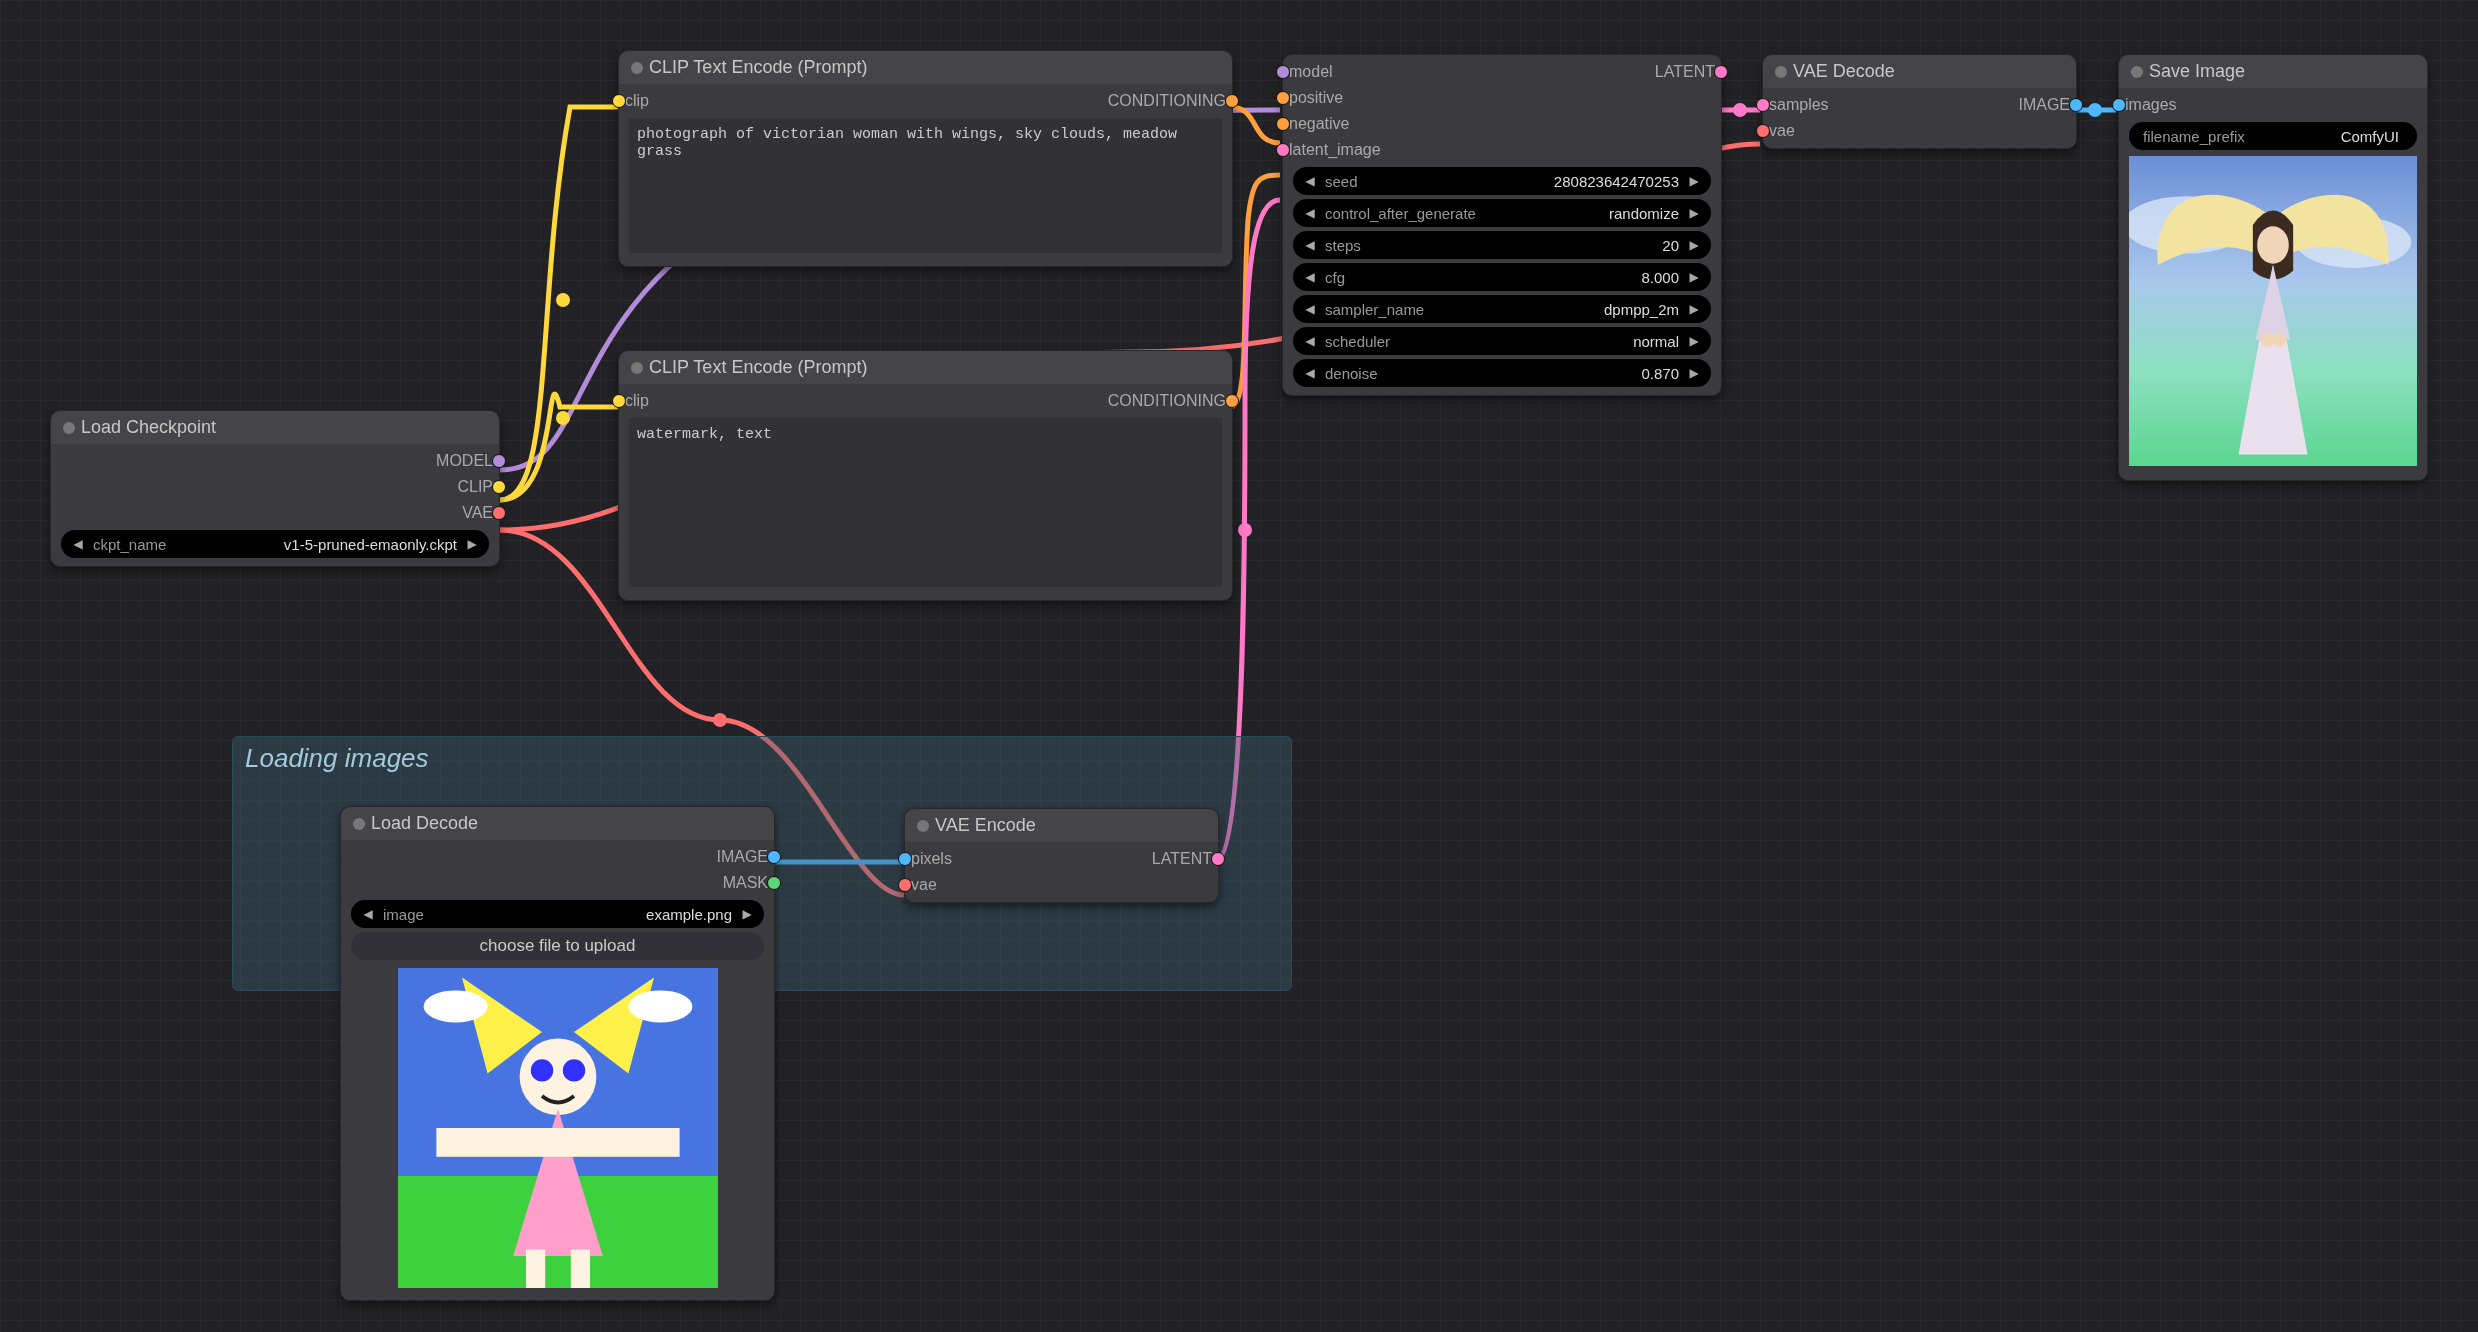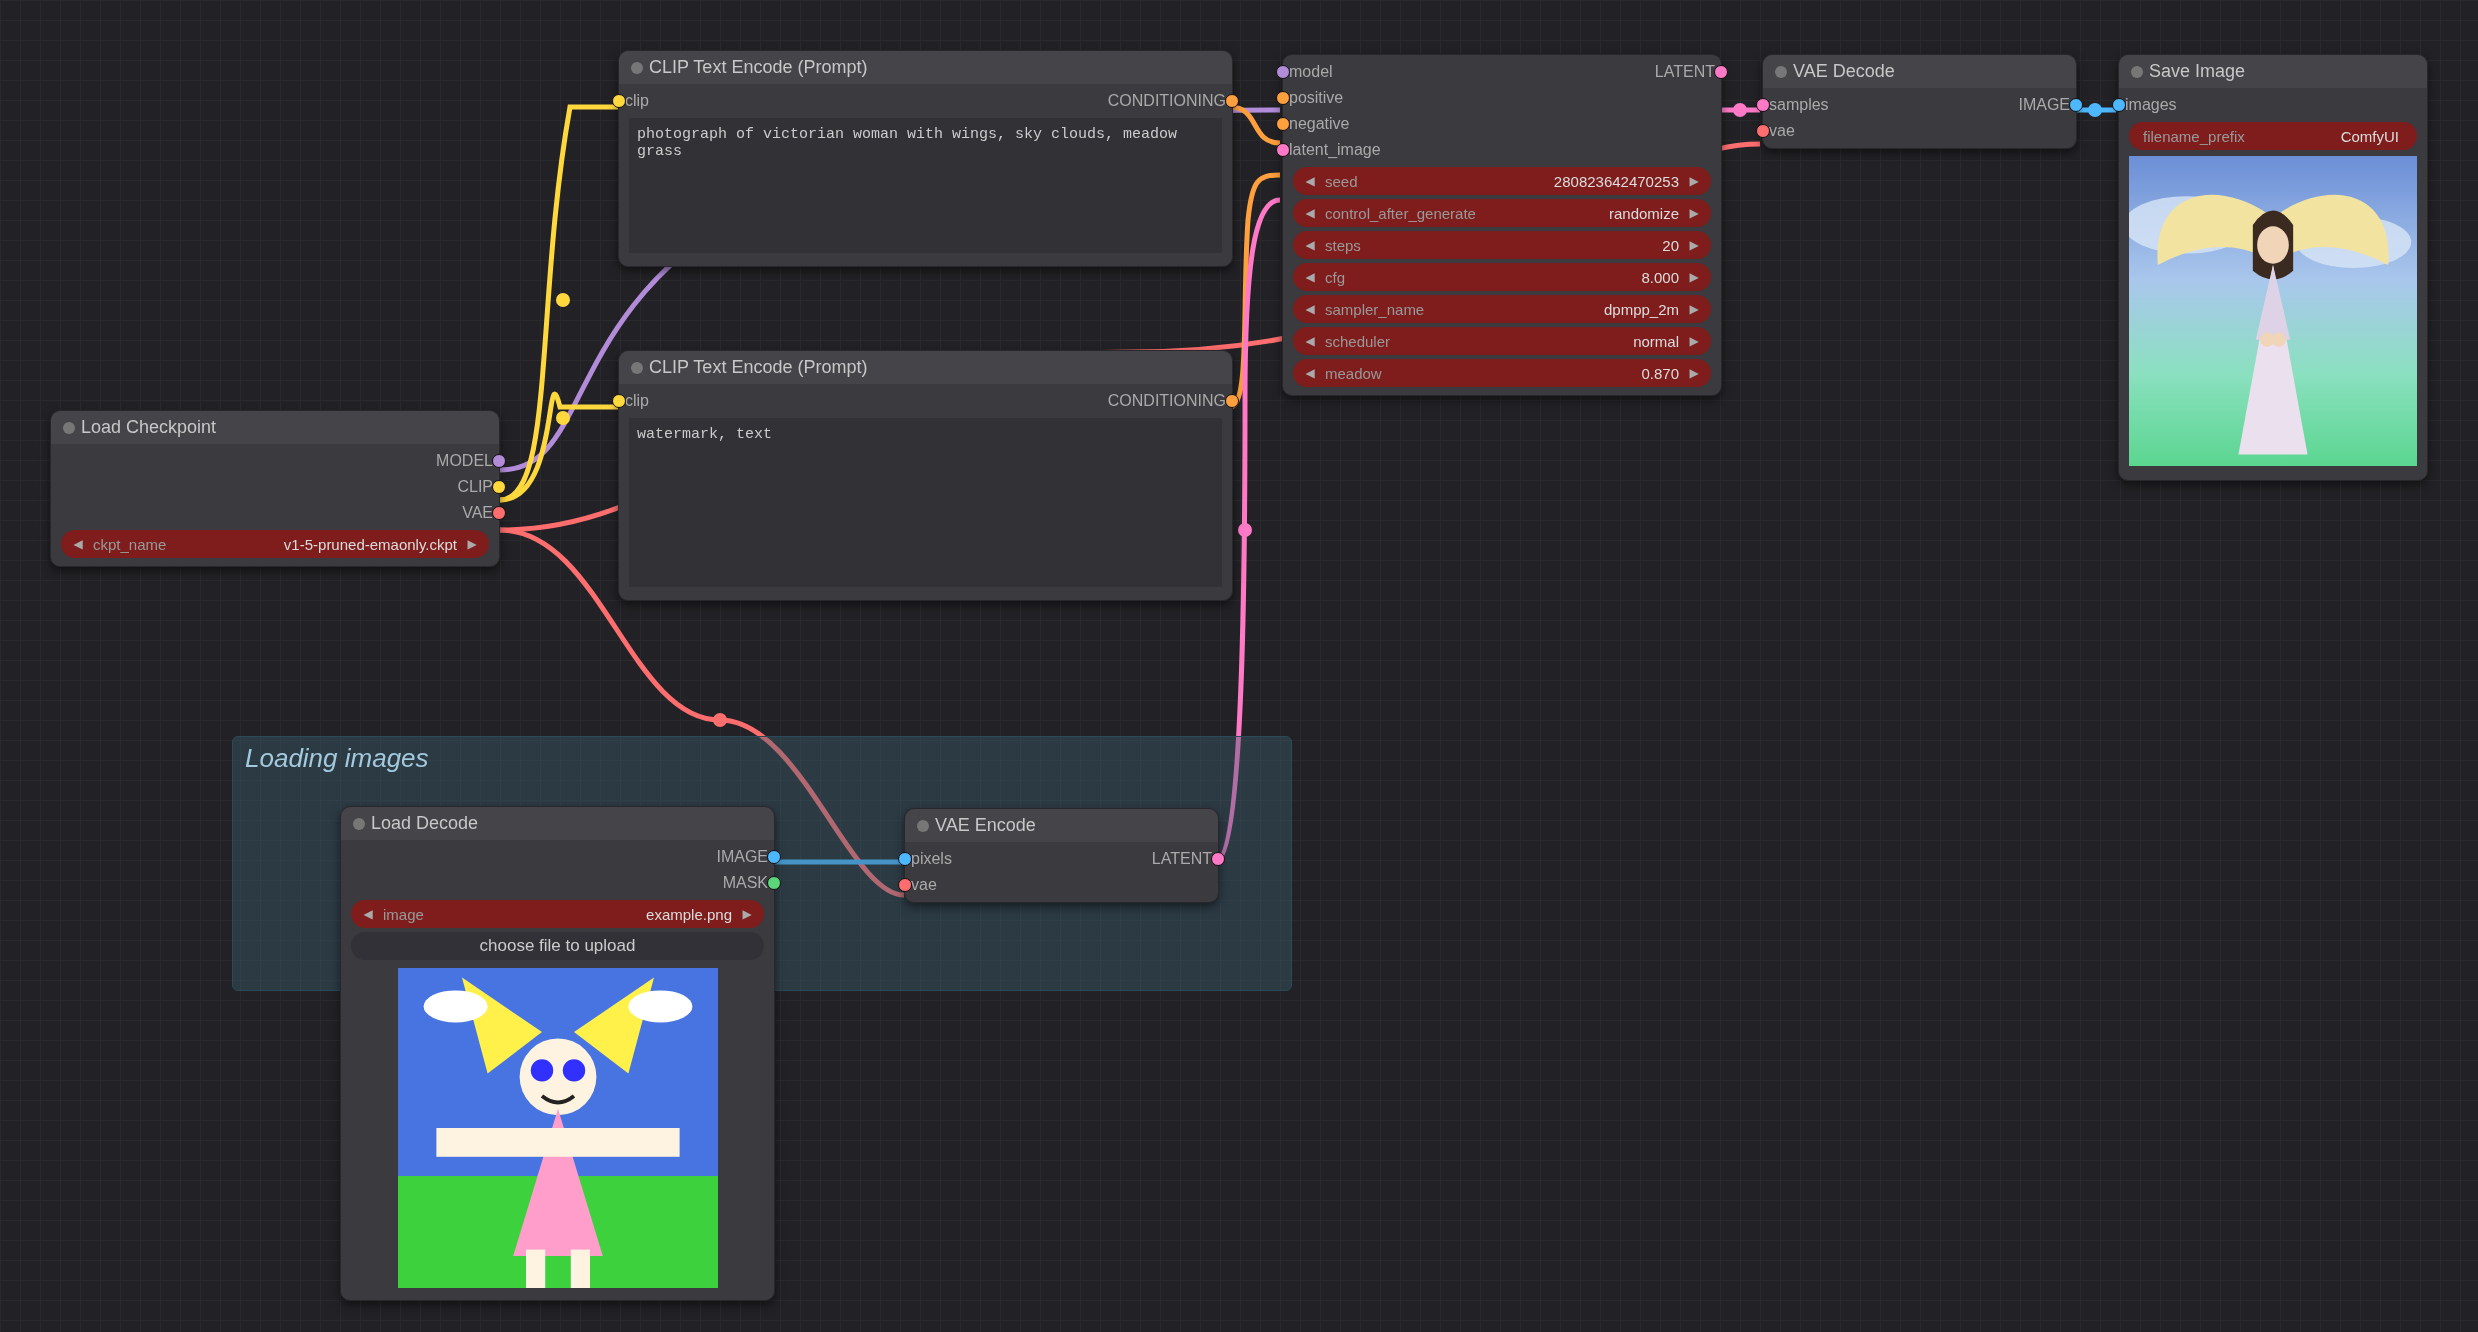--- a/index.html
+++ b/index.html
@@ -82,21 +82,21 @@
   border-radius: 50%;
   position: absolute;
   border: 1px solid #111;
 }
 .port-dot.left { left: -7px; }
 .port-dot.right { right: -7px; }
 .widget {
   display: flex;
   align-items: center;
   justify-content: space-between;
-  background: #7f1d1d;
+  background: #000000;
   border-radius: 14px;
   margin: 4px 10px;
   padding: 1px 10px;
   height: 28px;
 }
 .widget .arrow { color: #aaa; font-size: 12px; width: 14px; text-align: center; }
 .widget .wlabel { color: #999; font-size: 15px; flex: 1; padding-left: 8px; }
 .widget .wvalue { color: #ddd; font-size: 15px; padding-right: 8px; }
 .textarea {
   background: #313136;
@@ -348,21 +348,21 @@
         <span class="arrow">▶</span>
       </div>
     <div class="widget">
         <span class="arrow">◀</span>
         <span class="wlabel">scheduler</span>
         <span class="wvalue">normal</span>
         <span class="arrow">▶</span>
       </div>
     <div class="widget">
         <span class="arrow">◀</span>
-        <span class="wlabel">meadow</span>
+        <span class="wlabel">denoise</span>
         <span class="wvalue">0.870</span>
         <span class="arrow">▶</span>
       </div>
   </div>
 </div>
 
 <div class="node" style="left:1762px; top:54px; width:315px;">
   <div class="node-header">
     <div class="hdr-dot"></div>
     <span class="node-title">VAE Decode</span>

